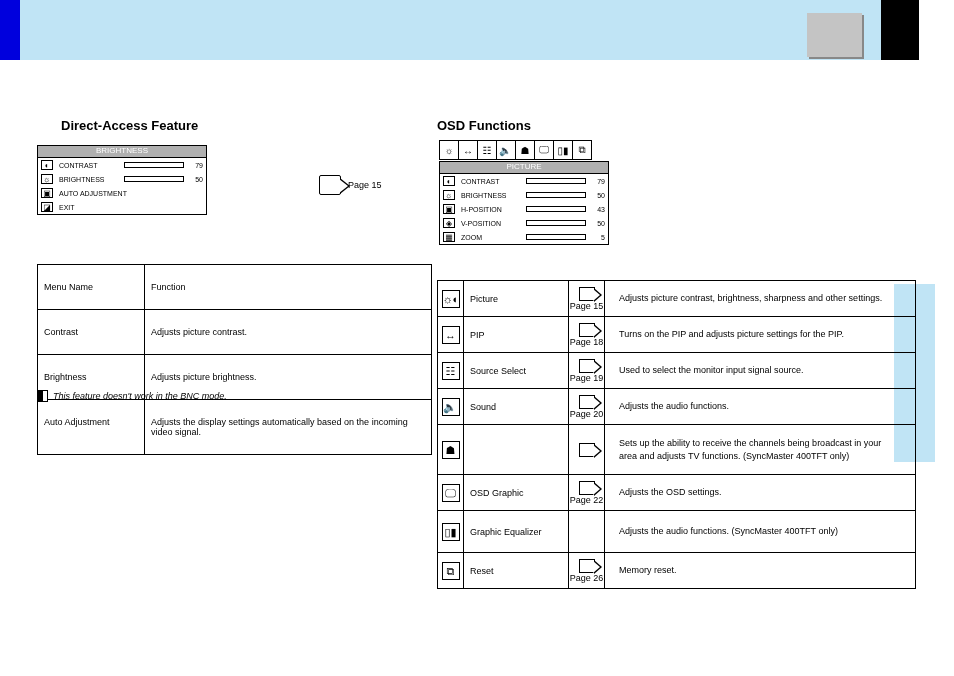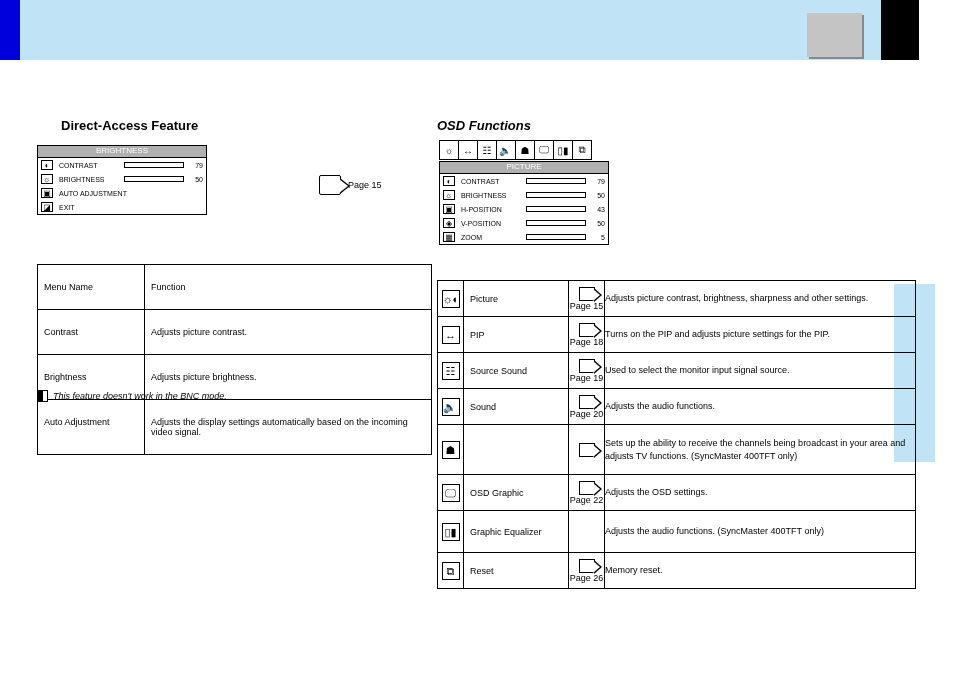--- a/index.html
+++ b/index.html
@@ -25,21 +25,21 @@
     .icon-cell { width: 20px; height: 20px; border: 1px solid #000; margin-right: -1px; display:flex; align-items:center; justify-content:center; }
     table.spec { position: absolute; border-collapse: collapse; font-size: 9px; }
     table.spec td, table.spec th { border: 1px solid #000; padding: 17px 6px; text-align: left; vertical-align: top; font-weight: normal; }
     .note-icon { position:absolute; width:10px; height:12px; border:1px solid #000; background: linear-gradient(to right, #000 50%, #fff 50%); }
     .note-text { position:absolute; font-size:9px; line-height: 1.3; }
     table.menu { position: absolute; border-collapse: collapse; font-size: 9px; width: 479px; }
     table.menu td { border: 1px solid #000; vertical-align: middle; }
     .menu-icon-cell { width: 26px; padding: 0; text-align:center; }
     .menu-label-cell { width: 105px; padding: 4px 6px; }
     .menu-arrow-cell { width: 36px; padding:0; text-align:center; }
-    .menu-desc-cell { padding: 4px 0; line-height: 1.35; }
+    .menu-desc-cell { padding: 4px 14px; line-height: 1.35; }
     .m-icon { display:inline-block; width:18px; height:18px; border:1px solid #000; font-size:11px; line-height:16px; }
     .small-arrow { display:inline-block; width:16px; height:14px; border:1.3px solid #000; background:#fff; position:relative; vertical-align:middle; }
     .small-arrow::before{content:"";position:absolute;right:-8px;top:0px;border-top:7px solid transparent;border-bottom:7px solid transparent;border-left:8px solid #000;}
     .small-arrow::after{content:"";position:absolute;right:-6px;top:1px;border-top:6px solid transparent;border-bottom:6px solid transparent;border-left:7px solid #fff;}
   </style>
 </head>
 <body>
 
 <div class="header-bg"></div>
 <div class="header-blue"></div>
@@ -93,21 +93,21 @@
   <tr>
         <td>Auto Adjustment</td>
         <td>Adjusts the display settings automatically based on the incoming video signal.</td>
       </tr>
 </tbody>
   </table>
 
 <div class="note-icon" style="left:38px; top:390px;"></div>
 <div class="note-text" style="left:53px; top:391px; width:360px;font-style:italic;">This feature doesn't work in the BNC mode.</div>
 
-<div class="section-title" style="left:437px; top:118px;font-style:italic;">OSD Functions</div>
+<div class="section-title" style="left:437px; top:118px;">OSD Functions</div>
 
 <div class="icon-row" style="left:439px; top:140px;">
   <span class="icon-cell">☼</span>
   <span class="icon-cell">↔</span>
   <span class="icon-cell">☷</span>
   <span class="icon-cell">🔈</span>
   <span class="icon-cell">☗</span>
   <span class="icon-cell">🖵</span>
   <span class="icon-cell">▯▮</span>
   <span class="icon-cell">⧉</span>
@@ -156,21 +156,21 @@
     <td class="menu-desc-cell">Adjusts picture contrast, brightness, sharpness and other settings.</td>
   </tr>
   <tr style="height:36px;">
     <td class="menu-icon-cell"><span class="m-icon">↔</span></td>
     <td class="menu-label-cell">PIP</td>
     <td class="menu-arrow-cell"><span class="small-arrow"></span> <span>Page 18</span></td>
     <td class="menu-desc-cell">Turns on the PIP and adjusts picture settings for the PIP.</td>
   </tr>
   <tr style="height:36px;">
     <td class="menu-icon-cell"><span class="m-icon">☷</span></td>
-    <td class="menu-label-cell">Source Sound</td>
+    <td class="menu-label-cell">Source Select</td>
     <td class="menu-arrow-cell"><span class="small-arrow"></span> <span>Page 19</span></td>
     <td class="menu-desc-cell">Used to select the monitor input signal source.</td>
   </tr>
   <tr style="height:36px;">
     <td class="menu-icon-cell"><span class="m-icon">🔈</span></td>
     <td class="menu-label-cell">Sound</td>
     <td class="menu-arrow-cell"><span class="small-arrow"></span> <span>Page 20</span></td>
     <td class="menu-desc-cell">Adjusts the audio functions.</td>
   </tr>
   <tr style="height:50px;">

